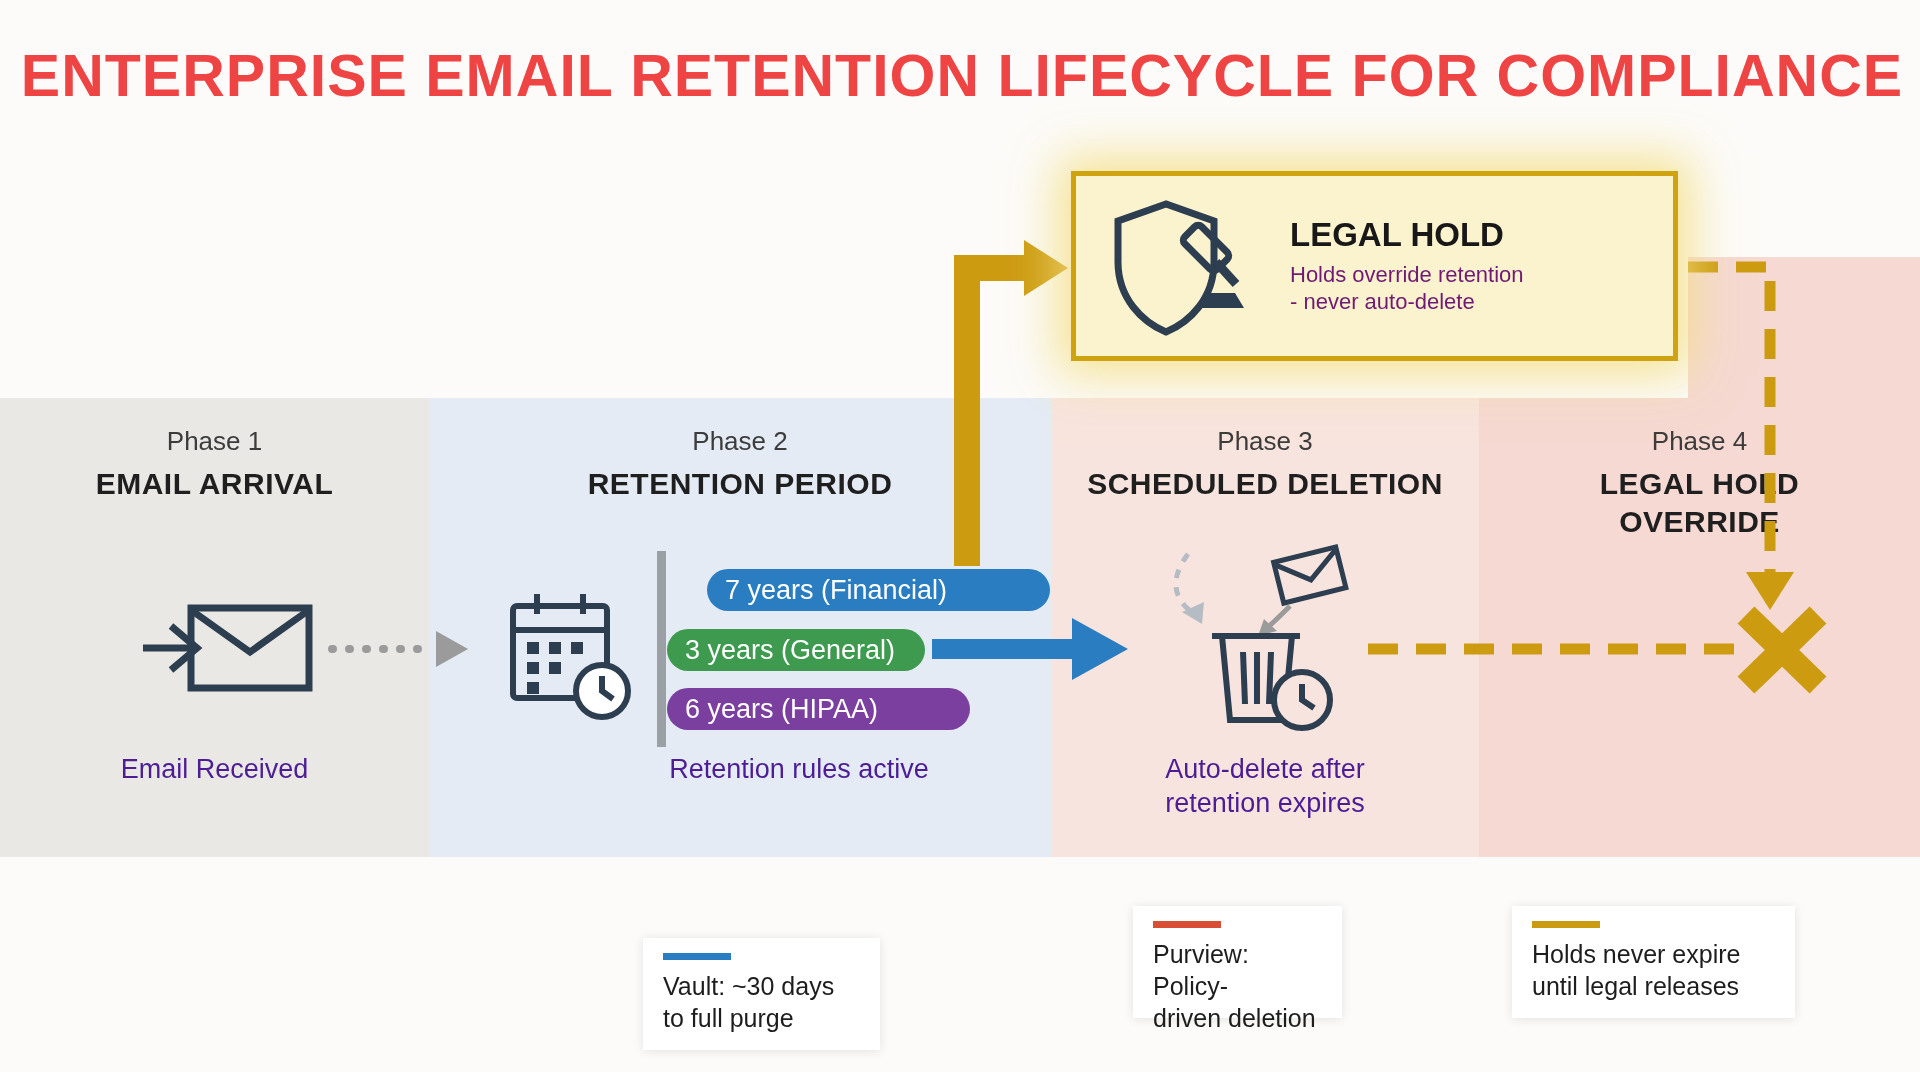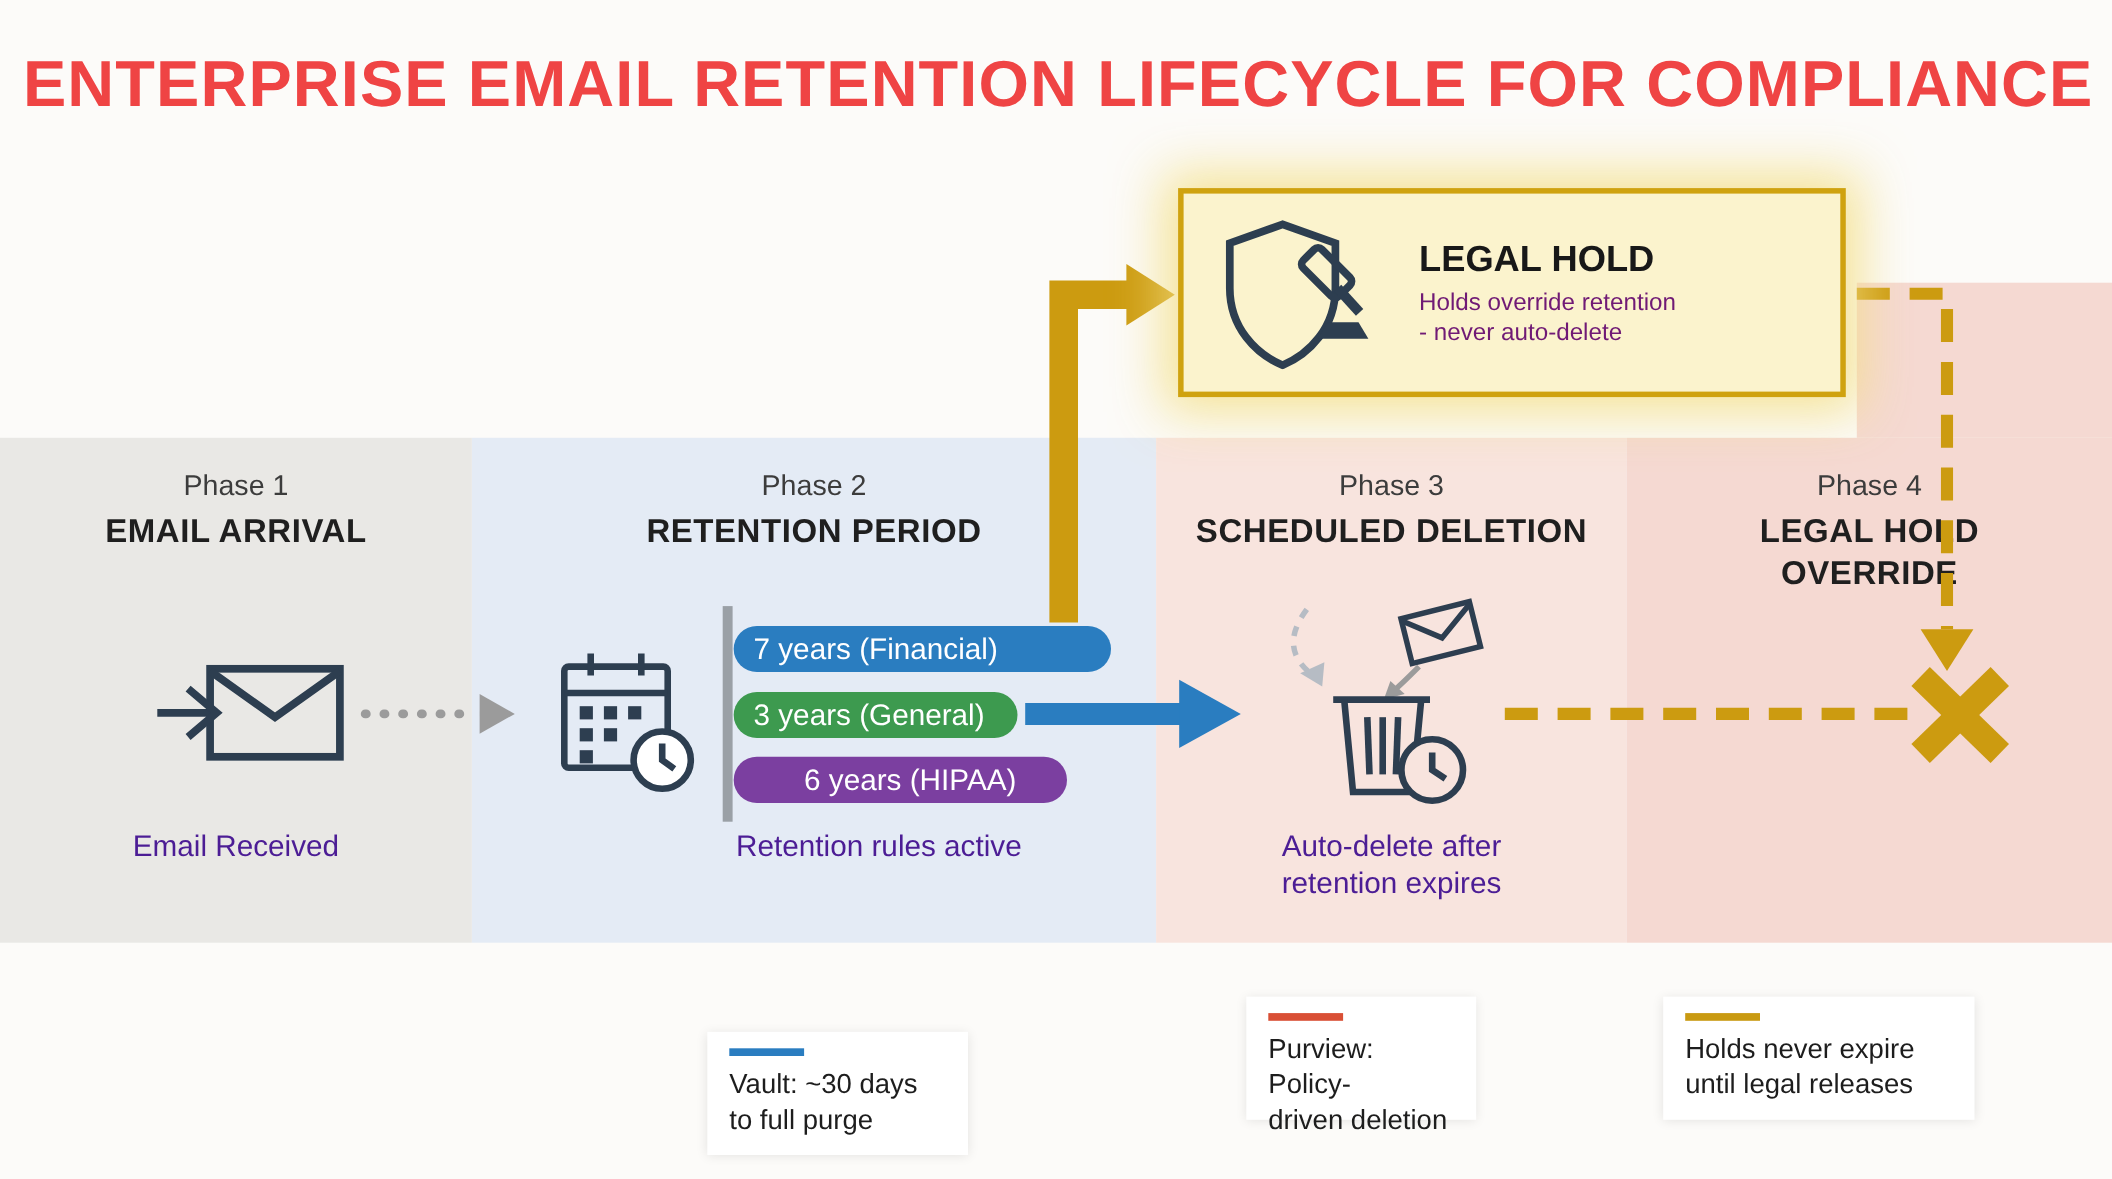--- a/index.html
+++ b/index.html
@@ -19,23 +19,23 @@
   .band4{left:1479px;width:441px;background:var(--band-phase4,#f5d9d2);}
   .band4-top-patch{position:absolute;left:1688px;top:257px;width:232px;height:141px;background:var(--band-phase4,#f5d9d2);}
   .phase-head{padding-top:28px;text-align:center;}
   .phase-label{font-size:26px;color:#3c3c3c;margin-bottom:8px;}
   .phase-title{font-size:30px;font-weight:700;color:#1f1f1f;letter-spacing:.5px;line-height:1.25;}
   .caption{position:absolute;top:355px;left:0;width:100%;text-align:center;font-size:27px;color:#4c1d95;line-height:1.25;}
   .caption2{top:355px;}
   
   .rule-bar{position:absolute;left:228px;top:153px;width:9px;height:196px;background:#9aa0a6;}
   .pill{position:absolute;left:238px;height:42px;border-radius:21px;color:#fff;font-size:27px;line-height:42px;padding-left:18px;box-sizing:border-box;white-space:nowrap;}
-  .pill-1{top:171px;width:343px;}
+  .pill-1{top:171px;width:343px;margin-left:40px;}
   .pill-2{top:231px;width:258px;}
-  .pill-3{top:290px;width:303px;text-align:center;}
+  .pill-3{top:290px;width:303px;}
   
   .icon-abs{position:absolute;}
   
   .legal-hold-box{
     position:absolute;left:1071px;top:171px;width:607px;height:190px;box-sizing:border-box;
     background:var(--legal-hold-bg,#fbf3cd);border:5px solid var(--legal-hold-border,#cfa20f);
     box-shadow:0 0 45px 14px rgba(243,222,130,.85);
     display:flex;align-items:center;z-index:4;
   }
   .lh-icon{margin-left:30px;flex:0 0 auto;}

